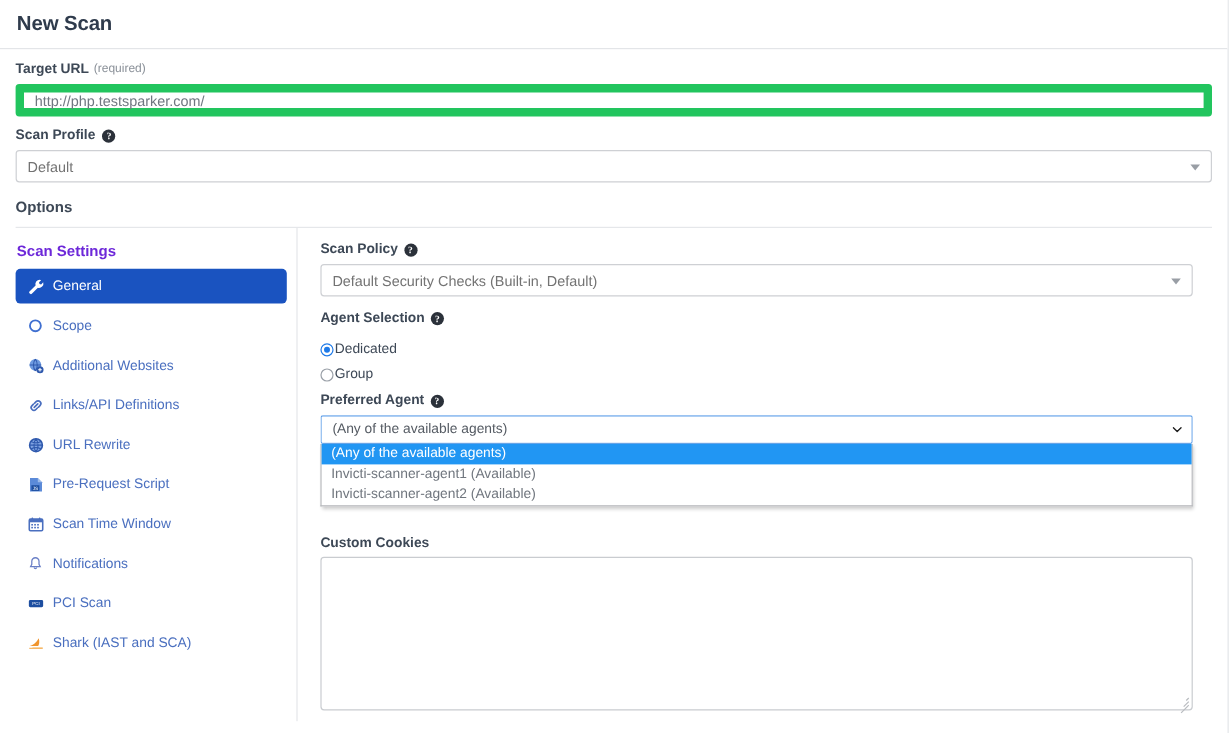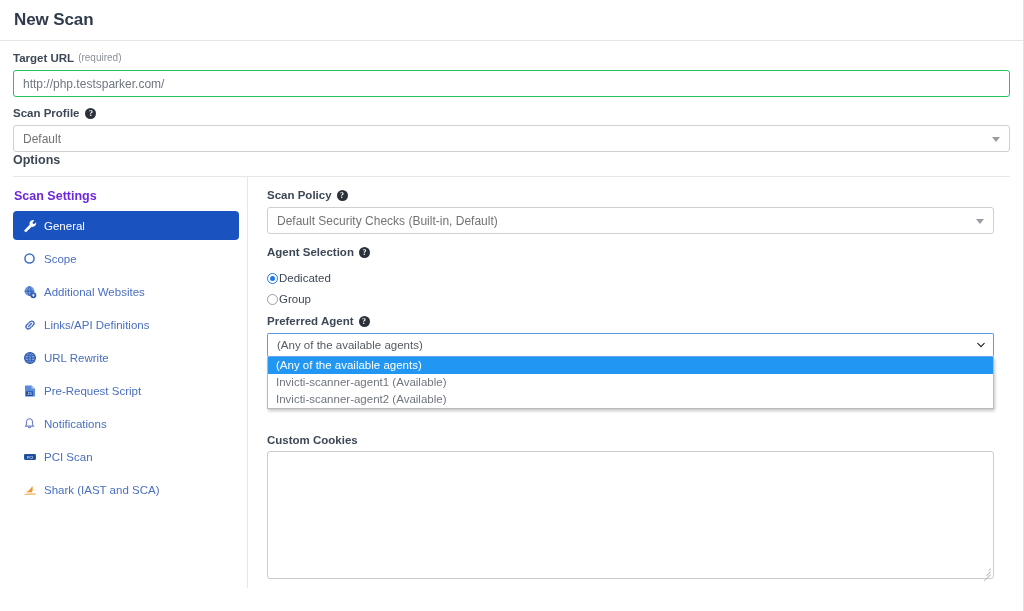--- a/index.html
+++ b/index.html
@@ -67,21 +67,21 @@
     font-weight: bold;
     line-height: 11px;
     text-align: center;
     margin-left: 2px;
     font-family: "Liberation Serif", serif;
   }
 
   .text-input {
     width: 100%;
     height: 27px;
-    border: 1px solid #22c55e;
+    border: 7px solid #22c55e;
     border-radius: 3px;
     background: #fff;
     font-size: 12px;
     color: #6f7680;
     padding: 0 9px;
     font-family: "Liberation Sans", sans-serif;
     outline: none;
     display: flex;
     align-items: center;
   }
@@ -110,21 +110,21 @@
   }
 
   .spacer-8 { height: 9px; }
   .spacer-11 { height: 11px; }
 
   .section-head {
     font-size: 12.5px;
     font-weight: bold;
     color: #3d4856;
     padding: 0 13px;
-    margin-top: 1px;
+    margin-top: 14px;
     margin-bottom: 9px;
   }
   .hr {
     border-top: 1px solid #e5e7ea;
     margin: 0 13px;
   }
 
   
   .body-split {
     display: flex;
@@ -391,20 +391,39 @@
           <svg viewBox="0 0 16 16" width="14" height="14">
             <path fill="#5b8ad8" d="M2.3 1.6h7.4l4 4v8.8H2.3z"></path>
             <path fill="#9dbbea" d="M9.7 1.6l4 4h-4z"></path>
             <rect x="3.6" y="8.4" width="7.6" height="5.4" fill="#1d4ea0"></rect>
             <text x="7.4" y="12.6" font-size="4.4" fill="#ffffff" text-anchor="middle" font-family="Liberation Sans, sans-serif">JS</text>
           </svg>
         </span>
         <span>Pre-Request Script</span>
       </div>
 
+      <div class="nav-item">
+        <span class="nav-icon">
+          <svg viewBox="0 0 16 16" width="14" height="14">
+            <rect x="1.6" y="3" width="12.8" height="11" rx="1.2" fill="none" stroke="#4a6fbf" stroke-width="1.5"></rect>
+            <rect x="1.6" y="3" width="12.8" height="3" fill="#4a6fbf"></rect>
+            <rect x="3.8" y="1.4" width="1.5" height="3" rx="0.6" fill="#4a6fbf"></rect>
+            <rect x="10.7" y="1.4" width="1.5" height="3" rx="0.6" fill="#4a6fbf"></rect>
+            <g fill="#4a6fbf">
+              <rect x="3.5" y="7.6" width="1.6" height="1.5"></rect>
+                <rect x="6.3" y="7.6" width="1.6" height="1.5"></rect>
+              <rect x="9.1" y="7.6" width="1.6" height="1.5"></rect>
+                <rect x="3.5" y="10.3" width="1.6" height="1.5"></rect>
+              <rect x="6.3" y="10.3" width="1.6" height="1.5"></rect>
+                <rect x="9.1" y="10.3" width="1.6" height="1.5"></rect>
+            </g>
+          </svg>
+        </span>
+        <span>Scan Time Window</span>
+      </div>
 
       <div class="nav-item">
         <span class="nav-icon">
           <svg viewBox="0 0 16 16" width="13" height="13">
             <path fill="none" stroke="#6a7fc6" stroke-width="1.3" d="M8 2.2a3.7 3.7 0 0 0-3.7 3.7v3L3.1 11.2h9.8L11.7 8.9v-3A3.7 3.7 0 0 0 8 2.2z"></path>
             <path fill="none" stroke="#6a7fc6" stroke-width="1.3" d="M6.6 12.3a1.5 1.5 0 0 0 2.8 0"></path>
           </svg>
         </span>
         <span>Notifications</span>
       </div>

